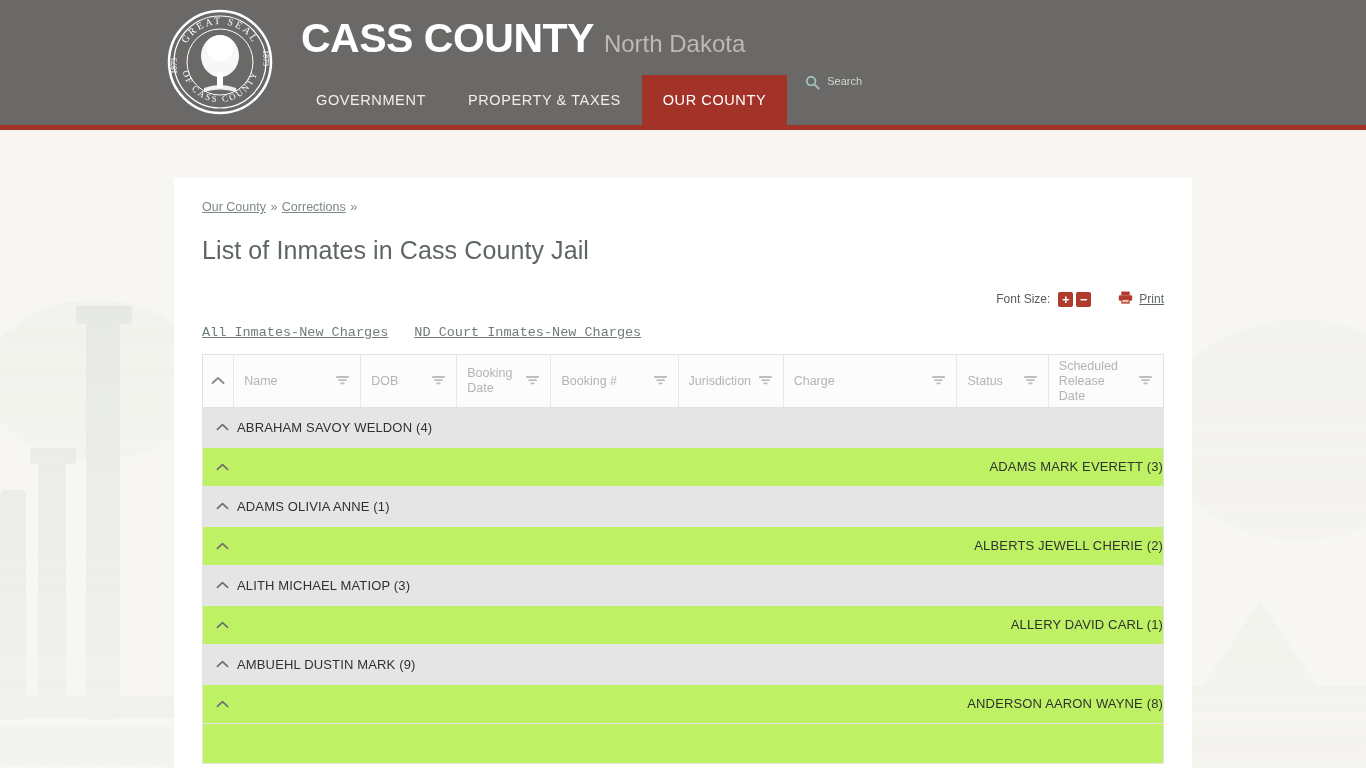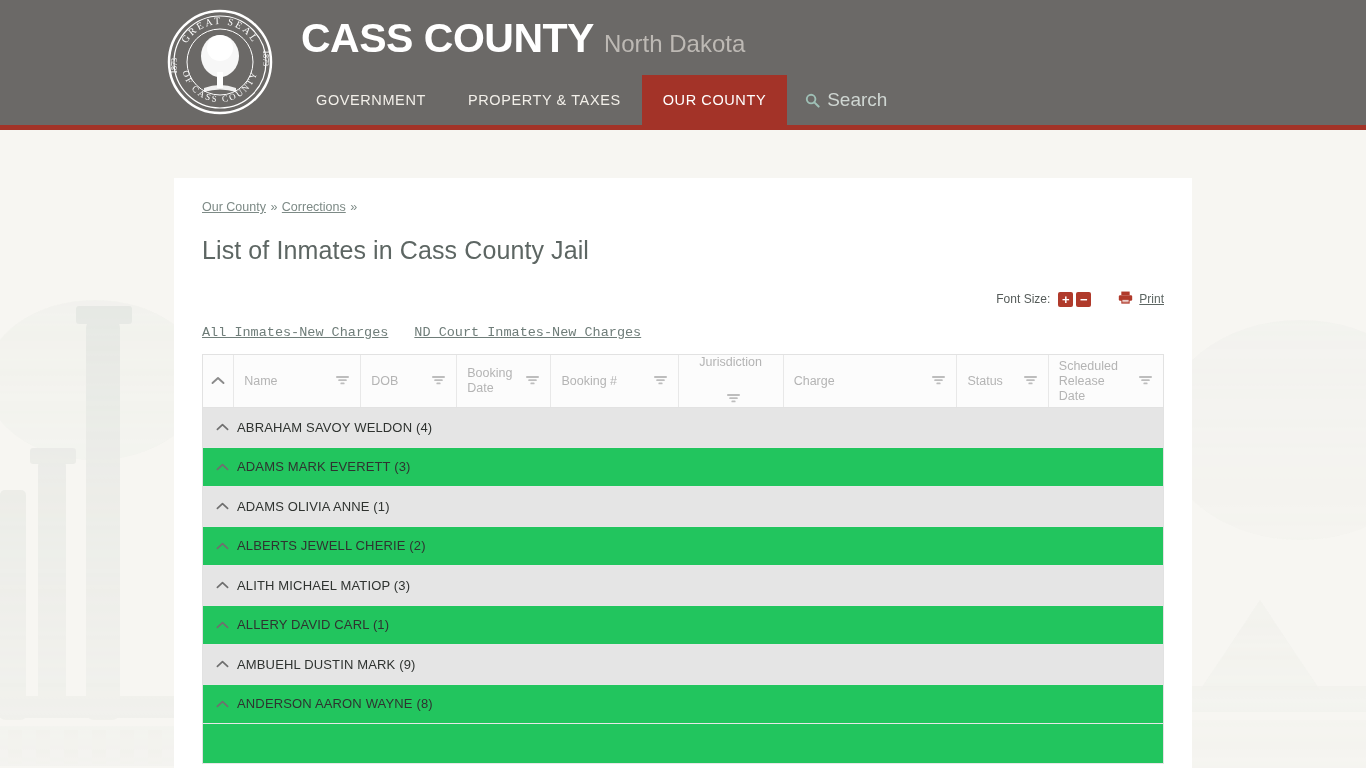--- a/index.html
+++ b/index.html
@@ -92,24 +92,24 @@
     cursor: pointer;
     height: 50px;
     box-sizing: border-box;
   }
   .nav-item.active {
     background: #a33328;
     color: #ffffff;
   }
   .nav-search {
     display: flex;
-    align-items: center;
+    align-items: flex-start;
     padding: 0 10px 0 18px;
     color: #cfd6d2;
-    font-size: 19px;
+    font-size: 11px;
     cursor: pointer;
     height: 50px;
     box-sizing: border-box;
   }
   .nav-search .sicon {
     margin-right: 7px;
     display: inline-flex;
     align-items: center;
   }
 
@@ -220,40 +220,40 @@
   }
   .hcell:last-child { border-right: none; align-items: center; }
   .hcell .htxt { line-height: 15px; }
   .hcell.collapse-col { justify-content: center; padding: 0; }
 
   .c-collapse { width: 34px; }
   .c-name     { width: 137px; align-items: center; }
   .c-dob      { width: 103px; }
   .c-bdate    { width: 101px; }
   .c-bnum     { width: 137px; }
-  .c-juris    { width: 113px; flex-direction: column; }
+  .c-juris    { width: 113px; }
   .c-charge   { width: 188px; }
   .c-status   { width: 98px; }
   .c-release  { width: 123px; }
 
   .filter-icon { flex: 0 0 auto; margin-left: 6px; }
 
   .grid-row {
     display: flex;
     align-items: center;
     height: 39.5px;
     border-bottom: 1px solid #e7e7e7;
     padding-left: 10px;
     box-sizing: border-box;
     font-size: 13px;
     color: #2f3330;
     cursor: pointer;
     background: #e5e5e5;
   }
-  .grid-row.alt { background: #22c55e; }
+  .grid-row.alt { background: #bef264; justify-content: space-between; }
   .row-chevron {
     width: 18px;
     display: inline-flex;
     align-items: center;
     justify-content: center;
     margin-right: 6px;
   }
   .row-label { letter-spacing: 0.15px; }
 </style>
 </head>

